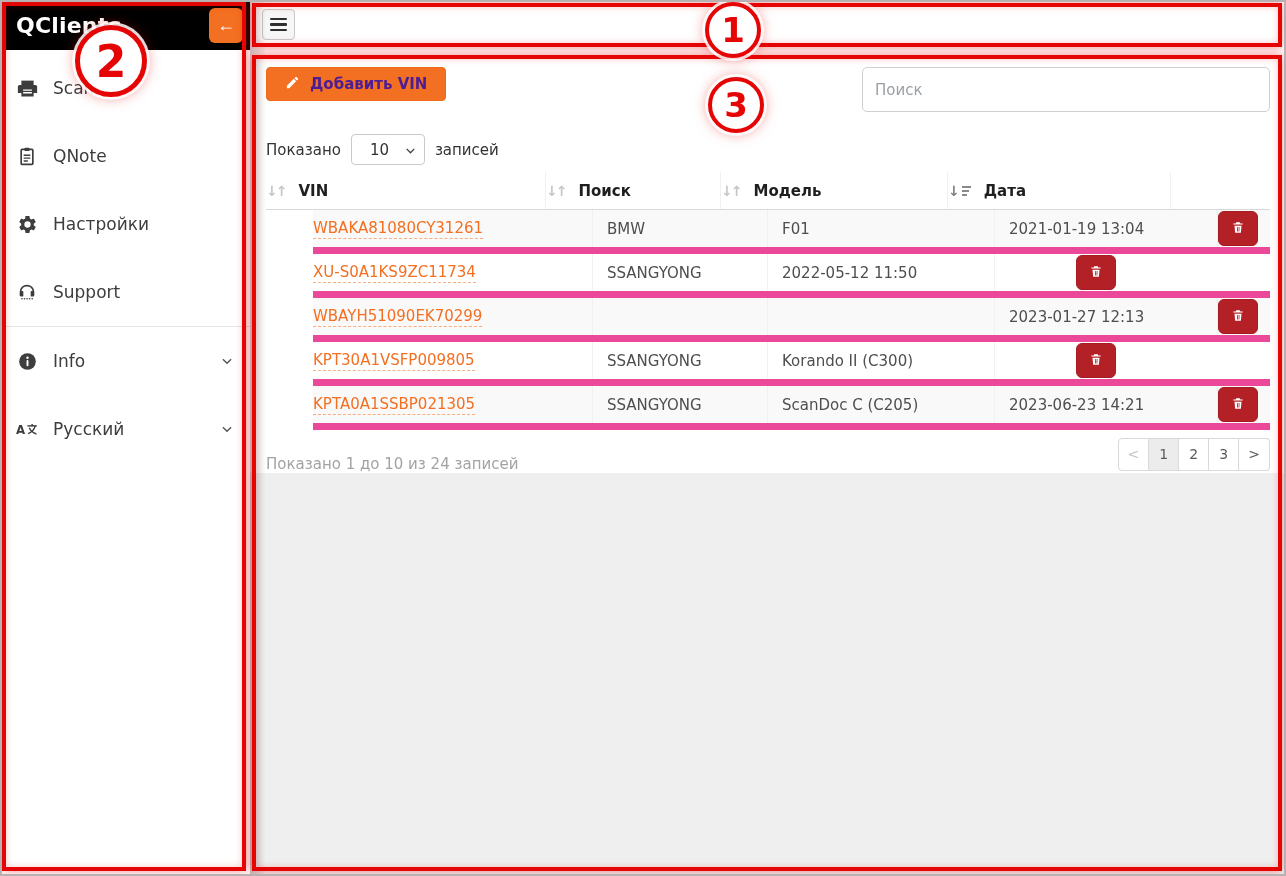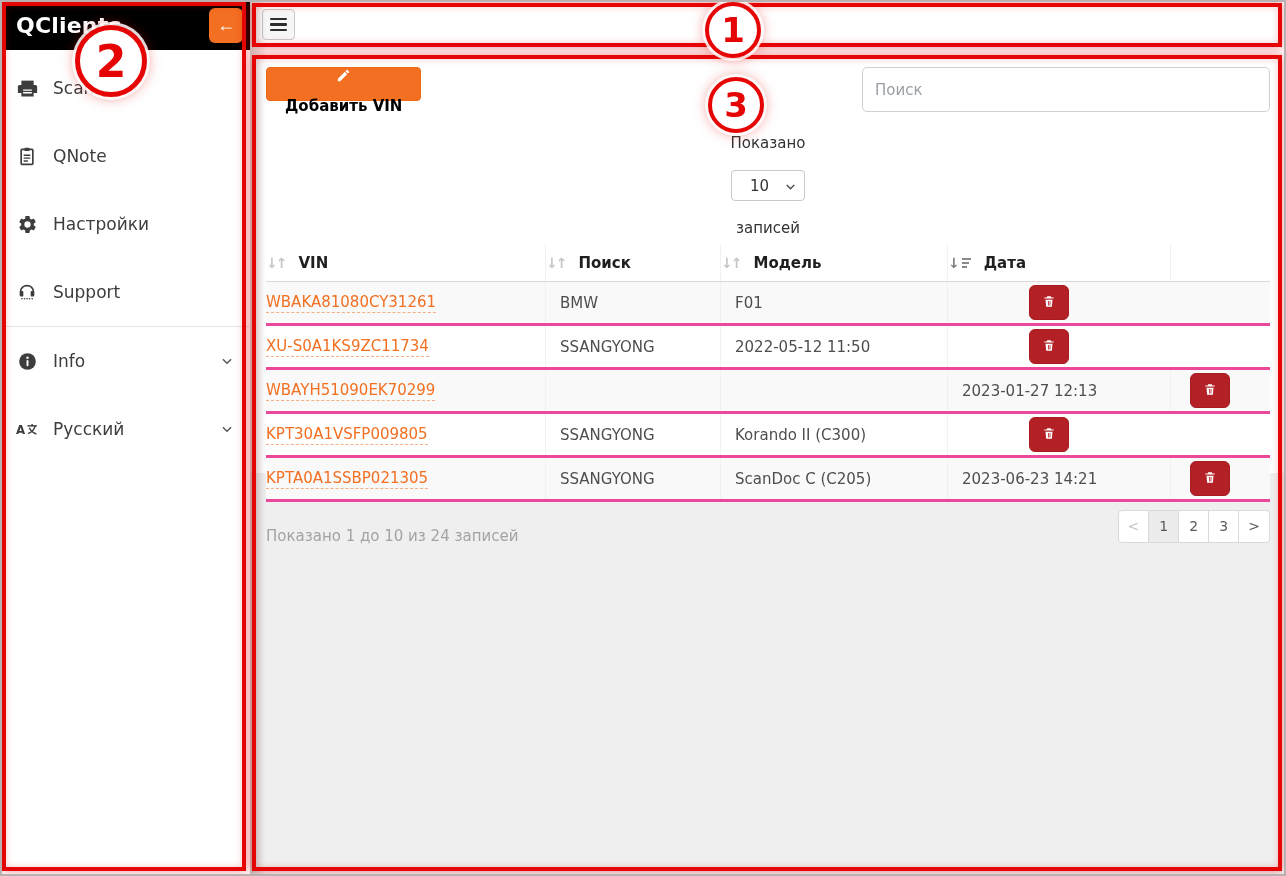--- a/index.html
+++ b/index.html
@@ -23,36 +23,36 @@
   .main { position:absolute; left:250px; top:0; right:0; bottom:0; background:#efefef; }
   .main::before { content:""; position:absolute; left:0; top:0; bottom:0; width:16px;
     background:linear-gradient(90deg, rgba(0,0,0,.20), rgba(0,0,0,0)); z-index:30; pointer-events:none; }
   .topbar { position:absolute; left:0; right:0; top:0; height:46px; background:#fff; }
   .hamburger { position:absolute; left:12px; top:9px; width:33px; height:31px; background:#f6f6f6; border:1px solid #c9c9c9; border-radius:4px; cursor:pointer; display:flex; flex-direction:column; align-items:center; justify-content:center; gap:3px; }
   .hamburger i { display:block; width:17px; height:2.4px; background:#2e2e2e; border-radius:1px; }
 
   .card { position:absolute; left:0; right:0; top:46px; height:427px; background:#fff; padding:0 16px; }
 
   .toolbar-row { display:flex; justify-content:space-between; align-items:flex-start; padding-top:21px; }
-  .add-vin-btn { background:#f36f21; border:1px solid #ef6817; color:#000000; font-weight:bold; font-size:15px; height:34px; padding:0 18px; border-radius:4px; display:flex; align-items:center; gap:10px; cursor:pointer; font-family:inherit;flex-direction:column; }
+  .add-vin-btn { background:#f36f21; border:1px solid #ef6817; color:#4c1d95; font-weight:bold; font-size:15px; height:34px; padding:0 18px; border-radius:4px; display:flex; align-items:center; gap:10px; cursor:pointer; font-family:inherit; }
   .search-input { width:408px; height:45px; border:1px solid #cfcfcf; border-radius:5px; padding:16px 12px; font-size:15px; color:#444; font-family:inherit; outline:none; }
   .search-input::placeholder { color:#9aa0a6; }
 
-  .length-row { margin-top:22px; display:flex; align-items:center; gap:18px; font-size:15px; color:#333;flex-direction:column; }
+  .length-row { margin-top:22px; display:flex; align-items:center; gap:10px; font-size:15px; color:#333; }
   .len-select-wrap { position:relative; }
   .len-select { appearance:none; -webkit-appearance:none; width:74px; height:31px; border:1px solid #c9c9c9; border-radius:4px; background:#fff; font-size:15px; color:#333; padding:0 24px 0 18px; font-family:inherit; cursor:pointer; }
   .len-chev { position:absolute; right:8px; top:9px; pointer-events:none; }
 
   
   .tbl { margin-top:7px; }
   .trow { display:grid; grid-template-columns:280px 175px 227px 223px 1fr; align-items:stretch; }
   .cell { display:flex; align-items:center; font-size:15px; color:#4e4e4e; }
   .thead .cell { font-weight:bold; color:#1f1f1f; gap:13px; height:37px; cursor:pointer; }
   .thead { border-bottom:1px solid #d8d8d8; }
-  .tbody .trow { height:44px; border-bottom:3px solid #ec4899; }
+  .tbody .trow { height:44px; border-bottom:7px solid #ec4899;margin-left:47px; }
   .tbody .trow:nth-child(odd) { background:#f9f9f9; }
   .cell:not(:last-child) { border-right:1px solid #f1f1f1; }
   .vin-link { color:#f36f21; text-decoration:none; border-bottom:1px dashed rgba(243,111,33,.55); padding-bottom:1px; cursor:pointer; }
   .cell-pad { padding-left:14px; }
   .sort-both { color:#c6c6c6; font-size:14px; letter-spacing:-2px; }
   .sort-active { display:flex; align-items:flex-end; gap:2px; }
   .sort-active .arr { color:#7e7e7e; font-size:14px; line-height:14px; }
   .sort-bars { display:flex; flex-direction:column; gap:2px; padding-bottom:2px; }
   .sort-bars i { display:block; height:2px; background:#8a8a8a; }
   .sort-bars i:nth-child(1){ width:9px; } .sort-bars i:nth-child(2){ width:7px; } .sort-bars i:nth-child(3){ width:5px; }
@@ -251,20 +251,21 @@
         </div>
 
         <div class="tbody">
 
           <div class="trow">
             <div class="cell">
                 <a class="vin-link">WBAKA81080CY31261</a>
               </div>
             <div class="cell cell-pad">BMW</div>
             <div class="cell cell-pad">F01</div>
+            <div class="cell cell-pad">2021-01-19 13:04</div>
             <div class="cell action-cell">
                 <button class="del-btn">
                   <span><svg width="14" height="15" viewBox="0 0 24 24">
                       <path fill="#fff" d="M9 3h6l1 2h4v2H4V5h4l1-2zm-3 6h12l-1.1 12H7.1L6 9zm4.2 2 .3 8h1.4l-.3-8h-1.4zm3 0-.3 8h1.4l.3-8h-1.4z"></path>
                     </svg></span>
                 </button>
               </div>
           </div>
 
           <div class="trow">

